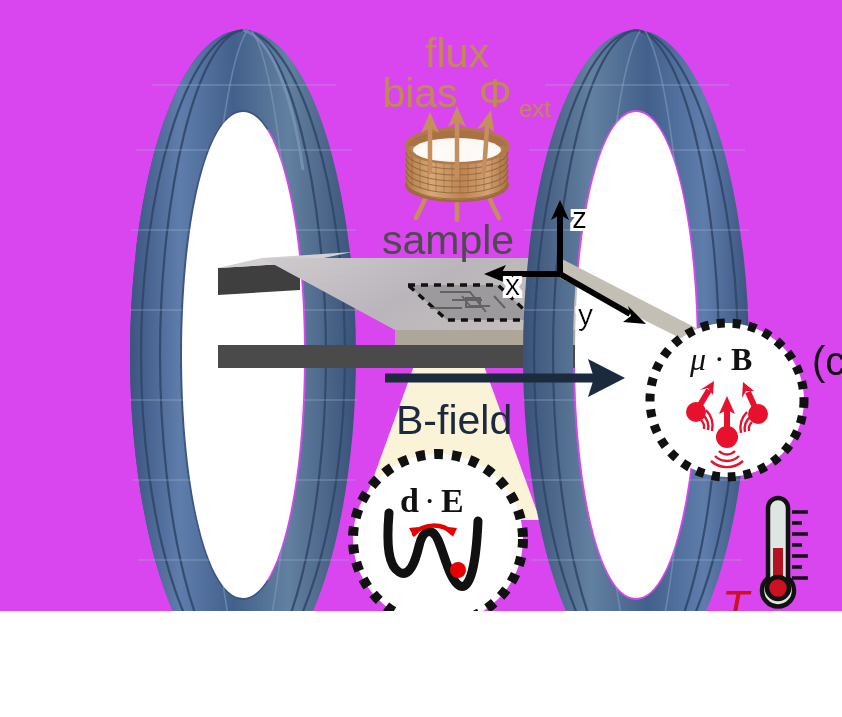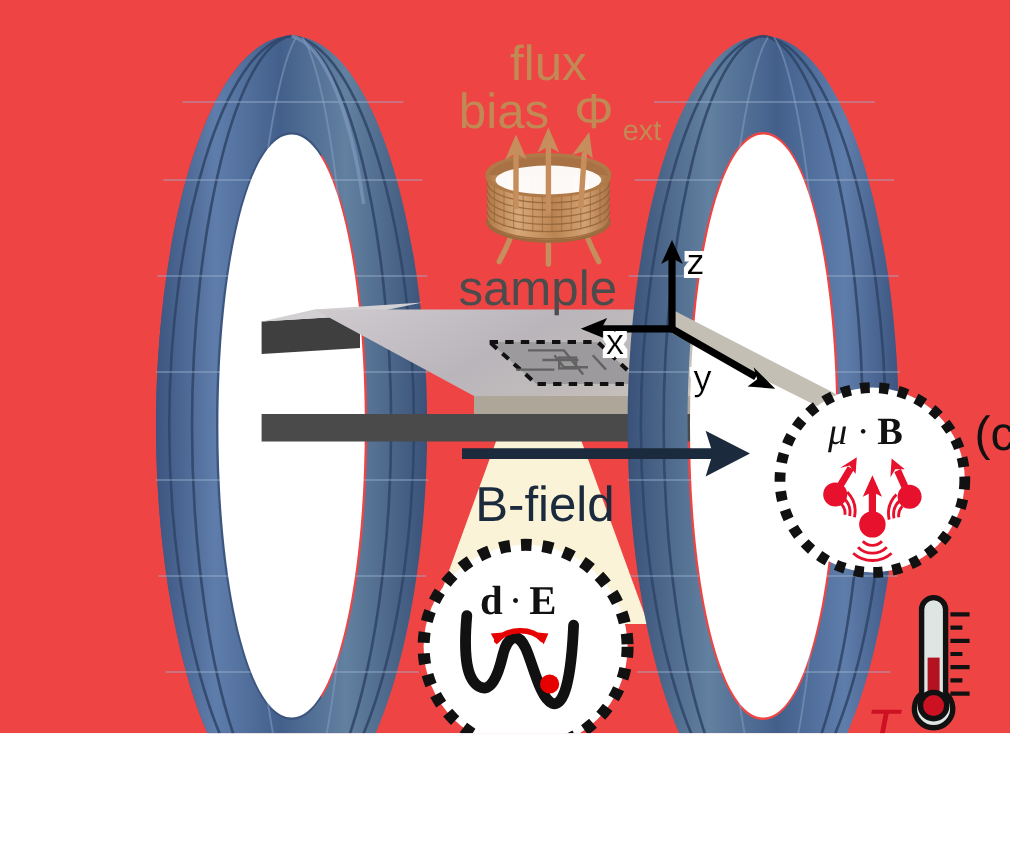--- a/index.html
+++ b/index.html
@@ -7,21 +7,21 @@
     padding: 0;
     background: #ffffff;
   }
   body {
     font-family: "Liberation Sans", sans-serif;
   }
   #stage {
     position: relative;
     width: 842px;
     height: 611px;
-    background: #ef4444;
+    background: #d946ef;
     overflow: hidden;
     text-align: center;
   }
   #fig {
     position: absolute;
     left: 0;
     top: 0;
   }
   .txt {
     font-family: "Liberation Sans", sans-serif;

